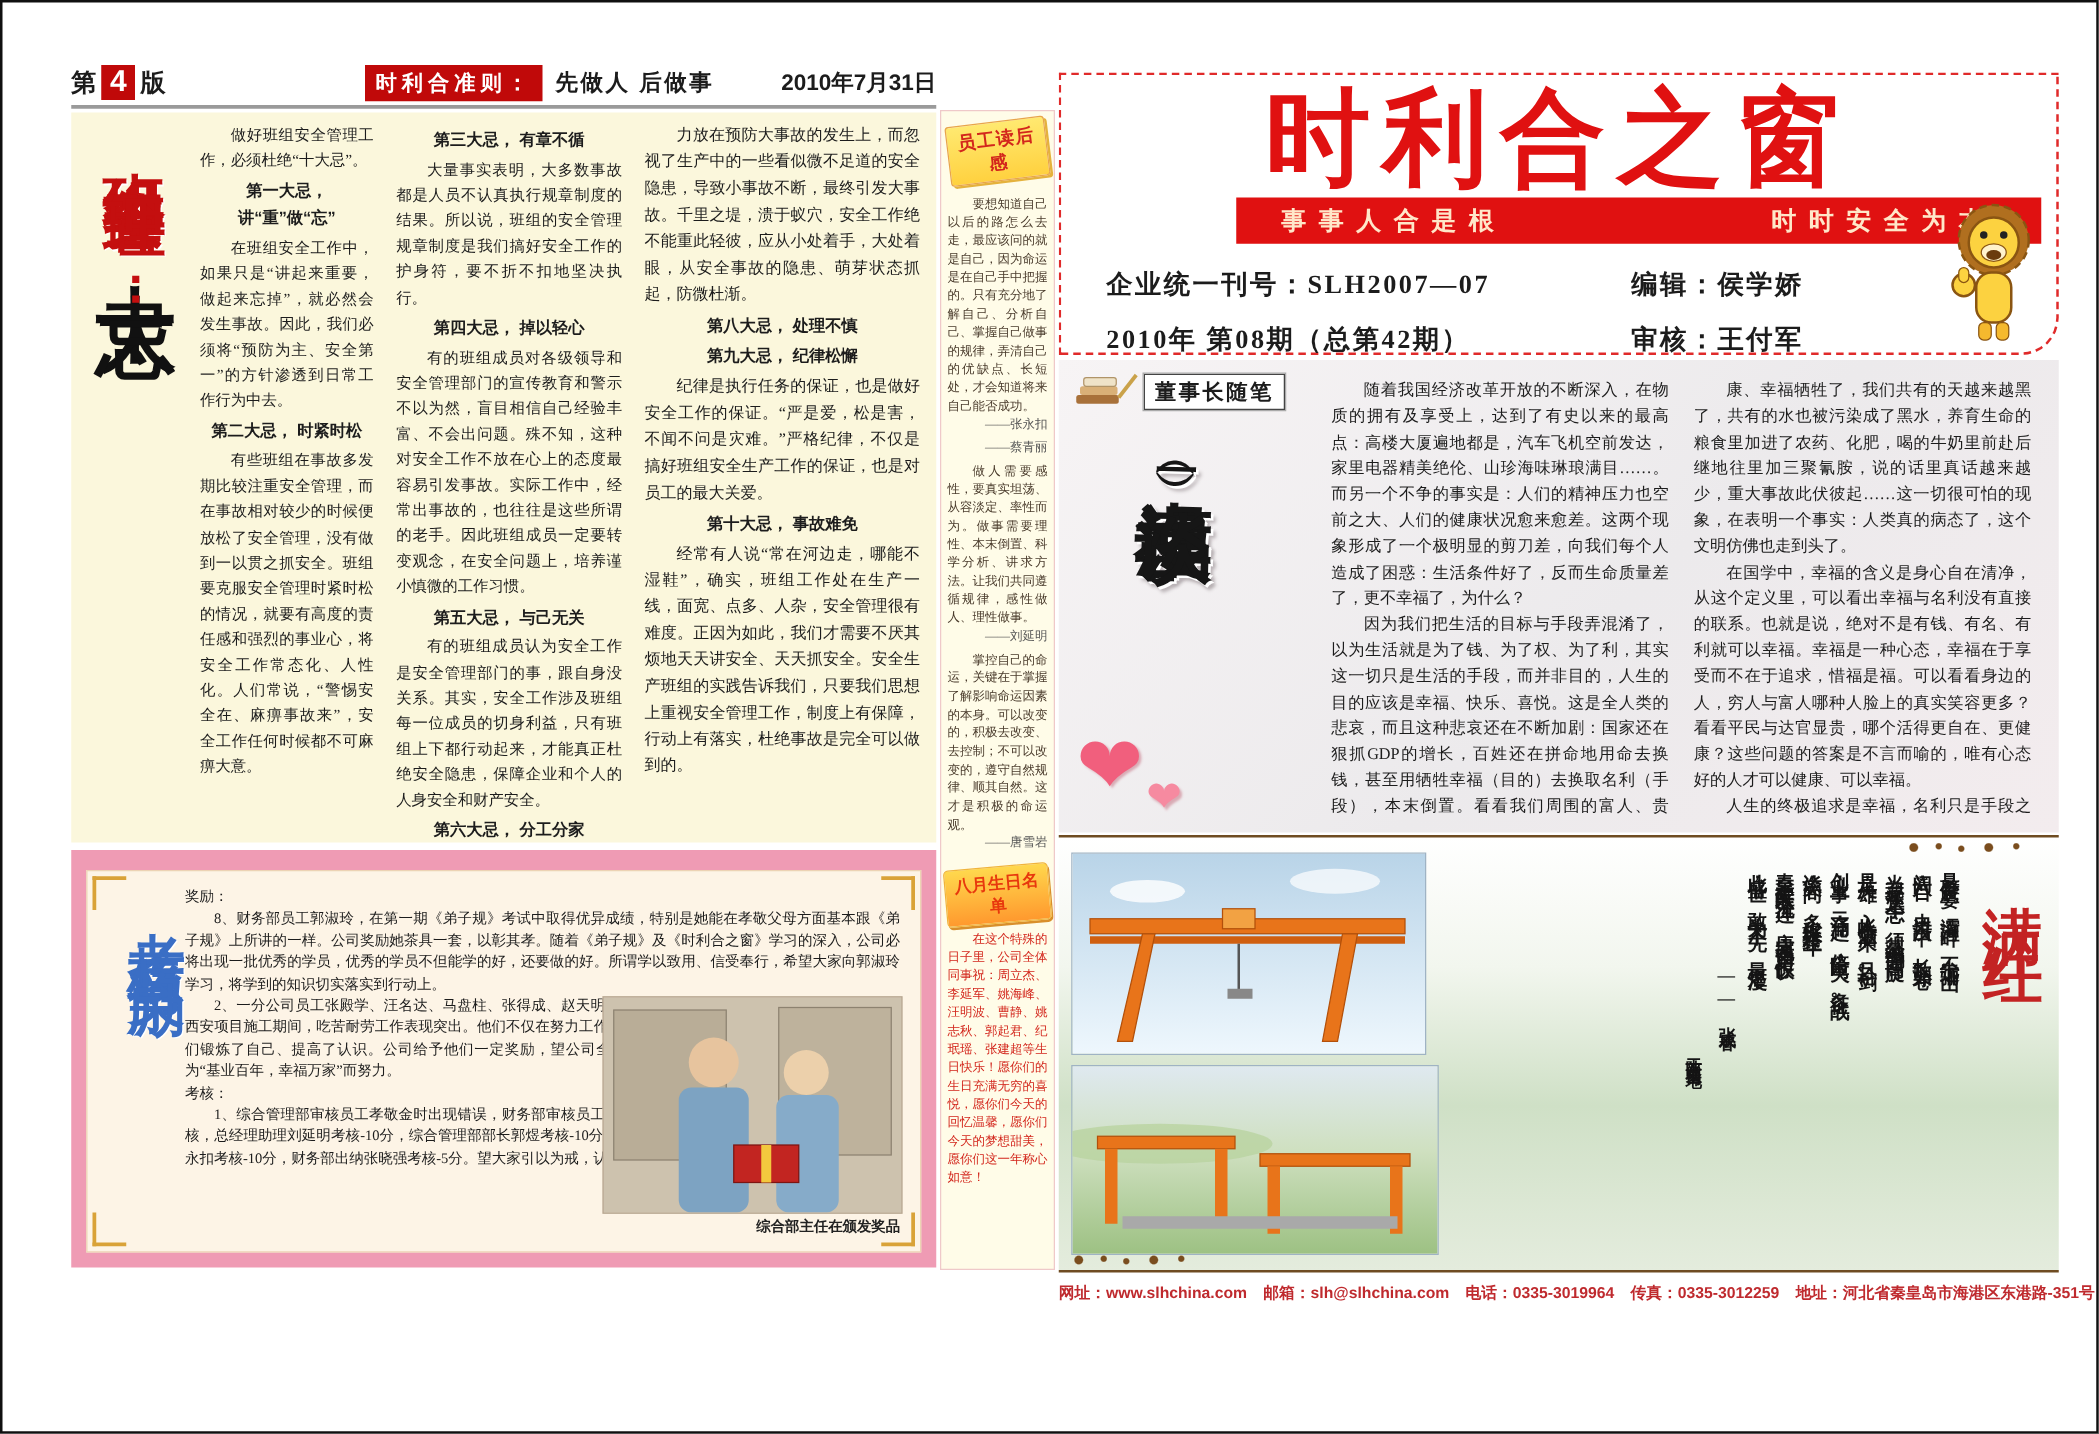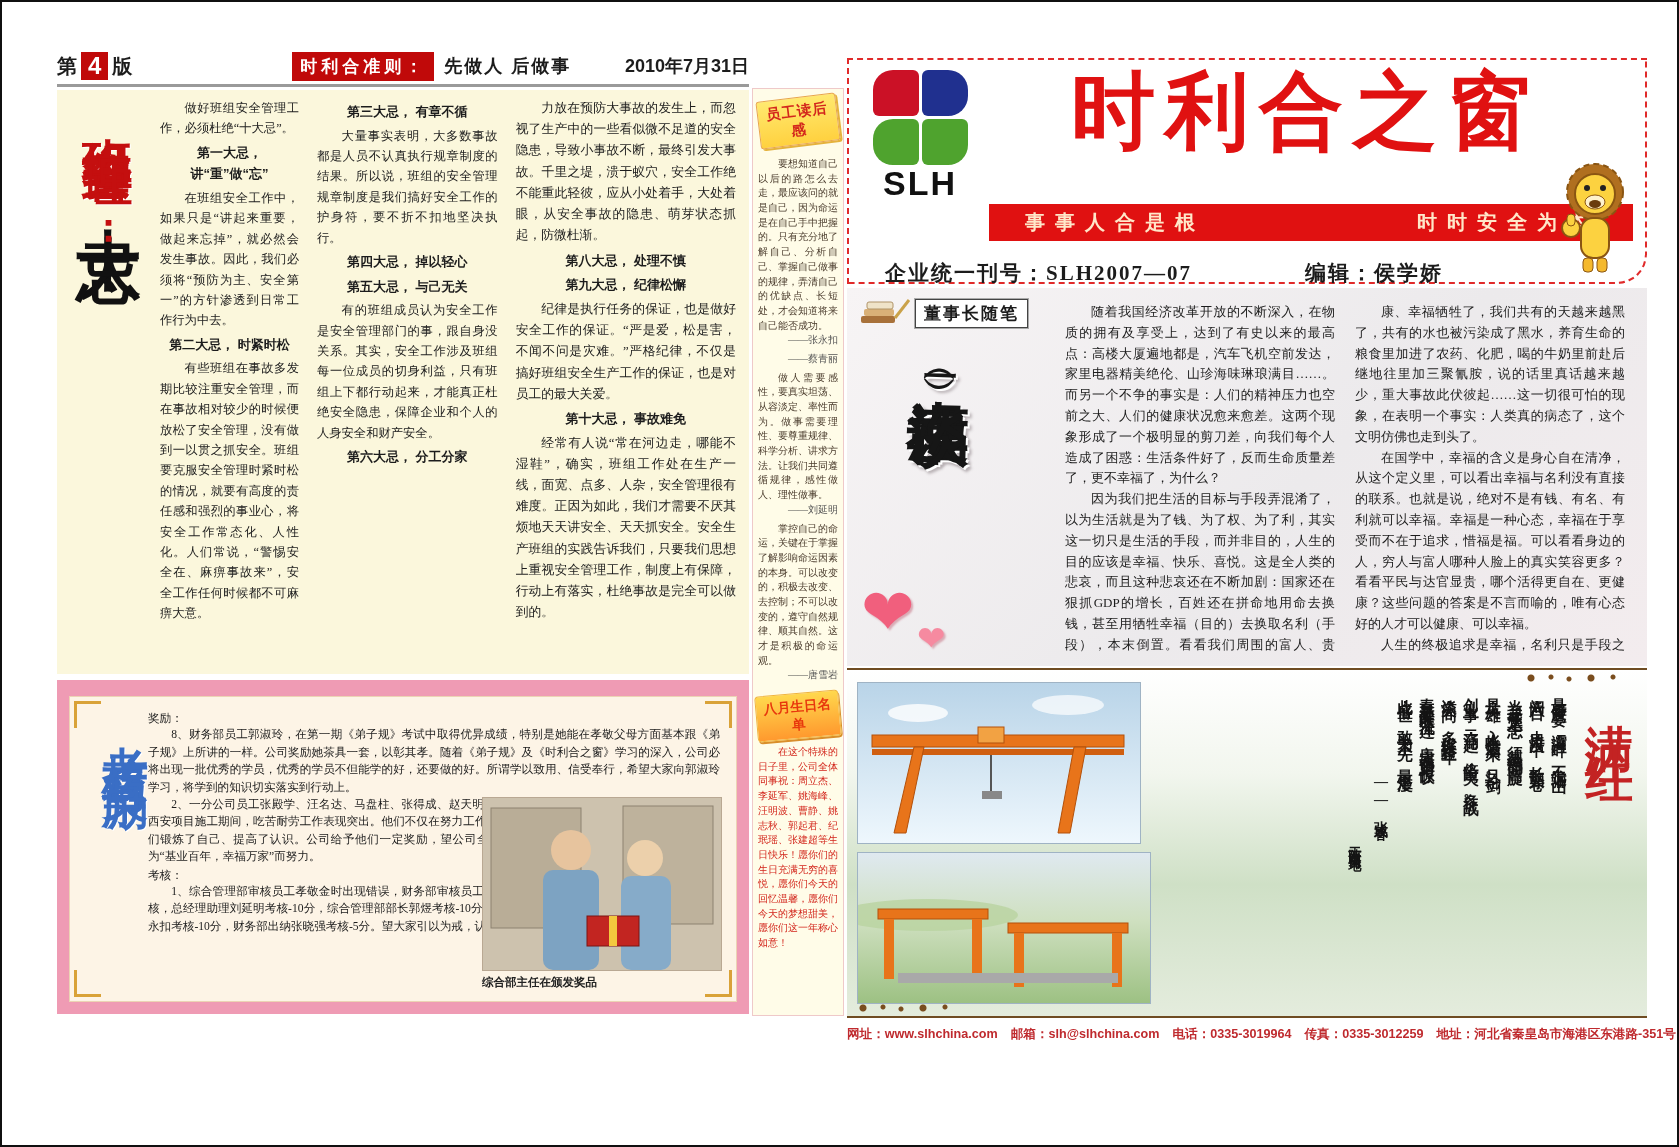--- a/index.html
+++ b/index.html
@@ -39,21 +39,21 @@
   .corn{position:absolute;width:24px;height:24px;border:3px solid #d9a238;}
   .corn.tl{left:4px;top:4px;border-right:none;border-bottom:none;}
   .corn.tr{right:4px;top:4px;border-left:none;border-bottom:none;}
   .corn.bl{left:4px;bottom:4px;border-right:none;border-top:none;}
   .corn.br{right:4px;bottom:4px;border-left:none;border-top:none;}
   .award-vtitle{writing-mode:vertical-rl;text-orientation:upright;font-size:46px;font-weight:900;
                 color:#3a6ec5;width:66px;letter-spacing:10px;line-height:1;text-shadow:1px 1px 0 #fff;}
   .award-content{flex:1;font-size:11.6px;line-height:1.5;text-align:justify;position:relative;}
   .award-content p{margin:0;text-indent:2em;}
   .award-content p.albl{text-indent:0;font-weight:400;font-family:"Liberation Sans",sans-serif;}
-  .award-photo{position:absolute;right:0;bottom:2px;width:238px;text-align:left;}
+  .award-photo{position:absolute;right:0;bottom:2px;width:238px;text-align:right;}
   .photo-frame{width:238px;height:172px;border:1px solid #b9a893;background:#cfc3b0;display:block;}
   .photo-cap{font-size:11.5px;font-weight:bold;margin-top:3px;color:#222;}
   .wrapr{margin-right:250px;}
 
   
   .strip{position:absolute;left:750px;top:86px;width:92px;height:928px;background:#fffce8;
          border:1px solid #efc9c9;box-sizing:border-box;padding:6px 5px;overflow:hidden;}
   .strip-banner{transform:rotate(-7deg);background:linear-gradient(180deg,#ffe970,#ffd13f);
                 color:#d3261c;font-weight:900;font-size:14.5px;text-align:center;padding:4px 2px;
                 border:1px solid #e8a54a;border-radius:3px;box-shadow:2px 2px 0 #e5b23c;
@@ -154,20 +154,21 @@
       <p>做好班组安全管理工作，必须杜绝“十大忌”。</p>
       <p class="ah">第一大忌， 讲“重”做“忘”</p>
       <p>在班组安全工作中，如果只是“讲起来重要，做起来忘掉”，就必然会发生事故。因此，我们必须将“预防为主、安全第一”的方针渗透到日常工作行为中去。</p>
       <p class="ah">第二大忌， 时紧时松</p>
       <p>有些班组在事故多发期比较注重安全管理，而在事故相对较少的时候便放松了安全管理，没有做到一以贯之抓安全。班组要克服安全管理时紧时松的情况，就要有高度的责任感和强烈的事业心，将安全工作常态化、人性化。人们常说，“警惕安全在、麻痹事故来”，安全工作任何时候都不可麻痹大意。</p>
     </div>
     <div class="scol c2">
       <p class="ah">第三大忌， 有章不循</p>
       <p>大量事实表明，大多数事故都是人员不认真执行规章制度的结果。所以说，班组的安全管理规章制度是我们搞好安全工作的护身符，要不折不扣地坚决执行。</p>
       <p class="ah">第四大忌， 掉以轻心</p>
+      <p>有的班组成员对各级领导和安全管理部门的宣传教育和警示不以为然，盲目相信自己经验丰富、不会出问题。殊不知，这种对安全工作不放在心上的态度最容易引发事故。实际工作中，经常出事故的，也往往是这些所谓的老手。因此班组成员一定要转变观念，在安全问题上，培养谨小慎微的工作习惯。</p>
       <p class="ah">第五大忌， 与己无关</p>
       <p>有的班组成员认为安全工作是安全管理部门的事，跟自身没关系。其实，安全工作涉及班组每一位成员的切身利益，只有班组上下都行动起来，才能真正杜绝安全隐患，保障企业和个人的人身安全和财产安全。</p>
       <p class="ah">第六大忌， 分工分家</p>
 
     </div>
     <div class="scol c3">
       <p>力放在预防大事故的发生上，而忽视了生产中的一些看似微不足道的安全隐患，导致小事故不断，最终引发大事故。千里之堤，溃于蚁穴，安全工作绝不能重此轻彼，应从小处着手，大处着眼，从安全事故的隐患、萌芽状态抓起，防微杜渐。</p>
       <p class="ah">第八大忌， 处理不慎</p>
       <p class="ah">第九大忌， 纪律松懈</p>
       <p>纪律是执行任务的保证，也是做好安全工作的保证。“严是爱，松是害，不闻不问是灾难。”严格纪律，不仅是搞好班组安全生产工作的保证，也是对员工的最大关爱。</p>
@@ -206,40 +207,31 @@
         </div>
       </div>
     </div>
   </div>
 
   <div class="strip">
     <div class="strip-banner">员工读后感</div>
     <p>要想知道自己以后的路怎么去走，最应该问的就是自己，因为命运是在自己手中把握的。只有充分地了解自己、分析自己、掌握自己做事的规律，弄清自己的优缺点、长短处，才会知道将来自己能否成功。</p>
     <p class="qa">——张永扣</p>
     <p class="qa">——蔡青丽</p>
-    <p>做人需要感性，要真实坦荡、从容淡定、率性而为。做事需要理性、要尊重规律、科学分析、讲求方法。让我们共同遵循规律，感性做人、理性做事。</p>
+    <p>做人需要感性，要真实坦荡、从容淡定、率性而为。做事需要理性、本末倒置、科学分析、讲求方法。让我们共同遵循规律，感性做人、理性做事。</p>
     <p class="qa">——刘延明</p>
     <p>掌控自己的命运，关键在于掌握了解影响命运因素的本身。可以改变的，积极去改变、去控制；不可以改变的，遵守自然规律、顺其自然。这才是积极的命运观。</p>
     <p class="qa">——唐雪岩</p>
     <div class="bday-banner">八月生日名单</div>
     <p class="bday">在这个特殊的日子里，公司全体同事祝：周立杰、李延军、姚海峰、汪明波、曹静、姚志秋、郭起君、纪珉瑶、张建超等生日快乐！愿你们的生日充满无穷的喜悦，愿你们今天的回忆温馨，愿你们今天的梦想甜美，愿你们这一年称心如意！</p>
 
   </div>
 
   <div class="masthead">
     <div class="mast-top">
-      <div class="logo">
-        <div class="logo-grid">
-          <div class="lg r"></div>
-            <div class="lg b"></div>
-            <div class="lg g1"></div>
-            <div class="lg g2"></div>
-        </div>
-        <div class="logo-text">SLH</div>
-      </div>
       <div class="mast-title">时利合之窗</div>
     </div>
     <div class="slogan-bar">
       <span>事事人合是根</span>
       <span>时时安全为本</span>
     </div>
     <div class="mast-info">
       <div class="mi-left">
         <div>企业统一刊号：SLH2007—07</div>
         <div>2010年 第08期（总第42期）</div>

